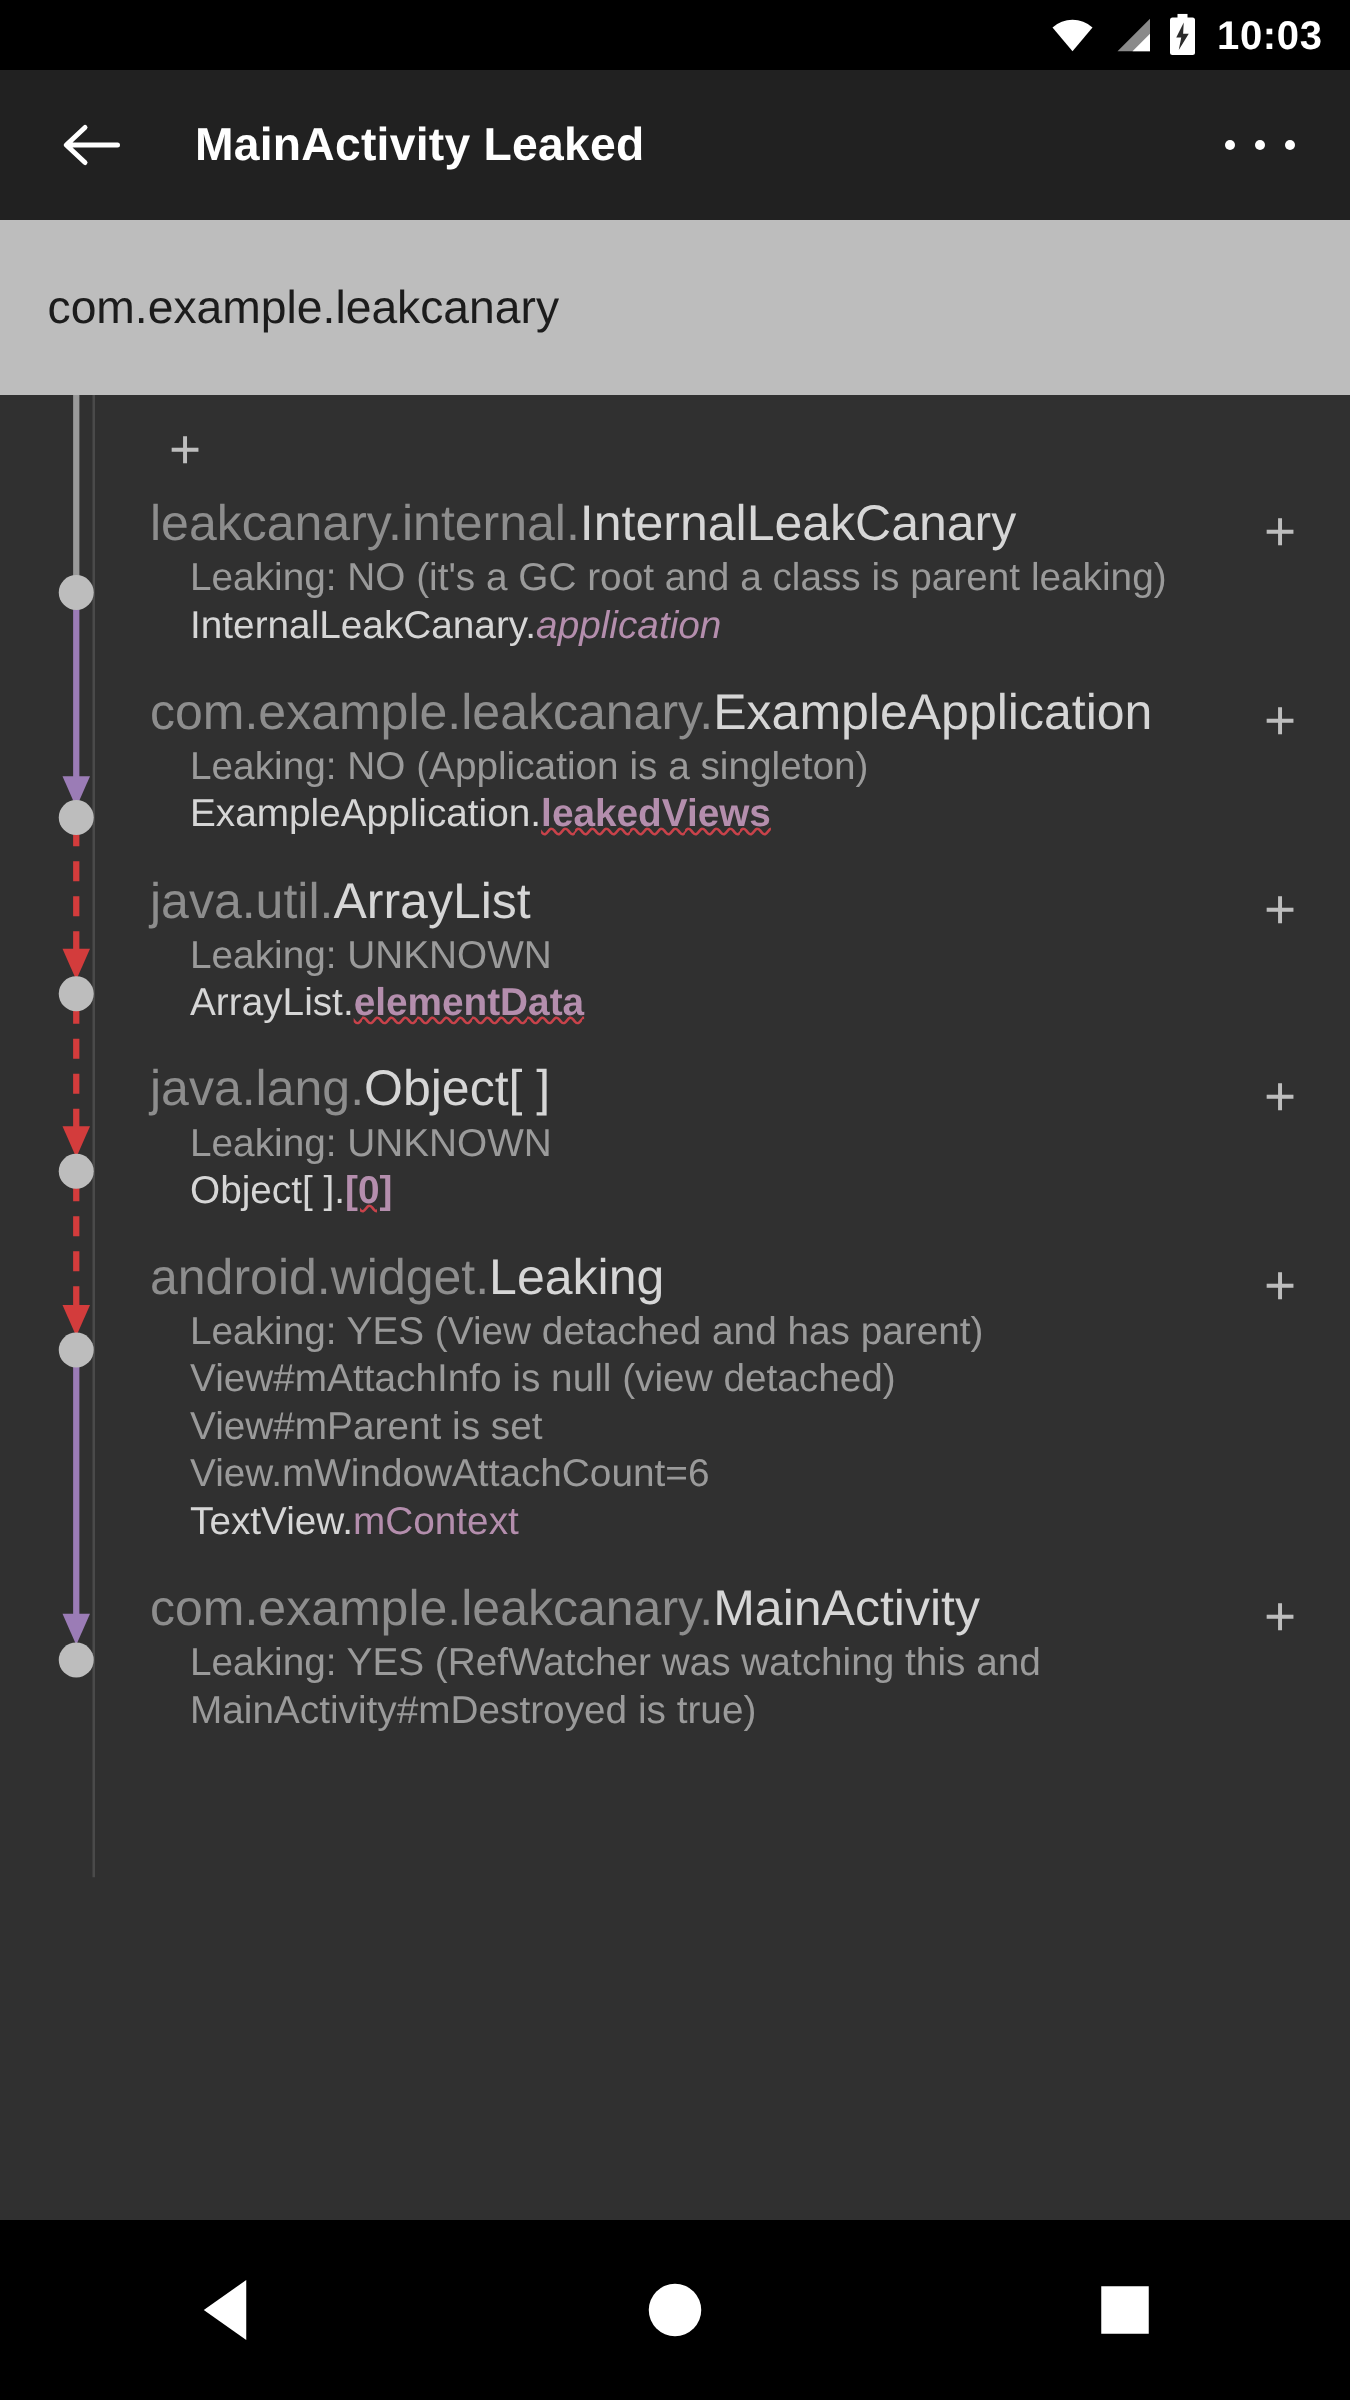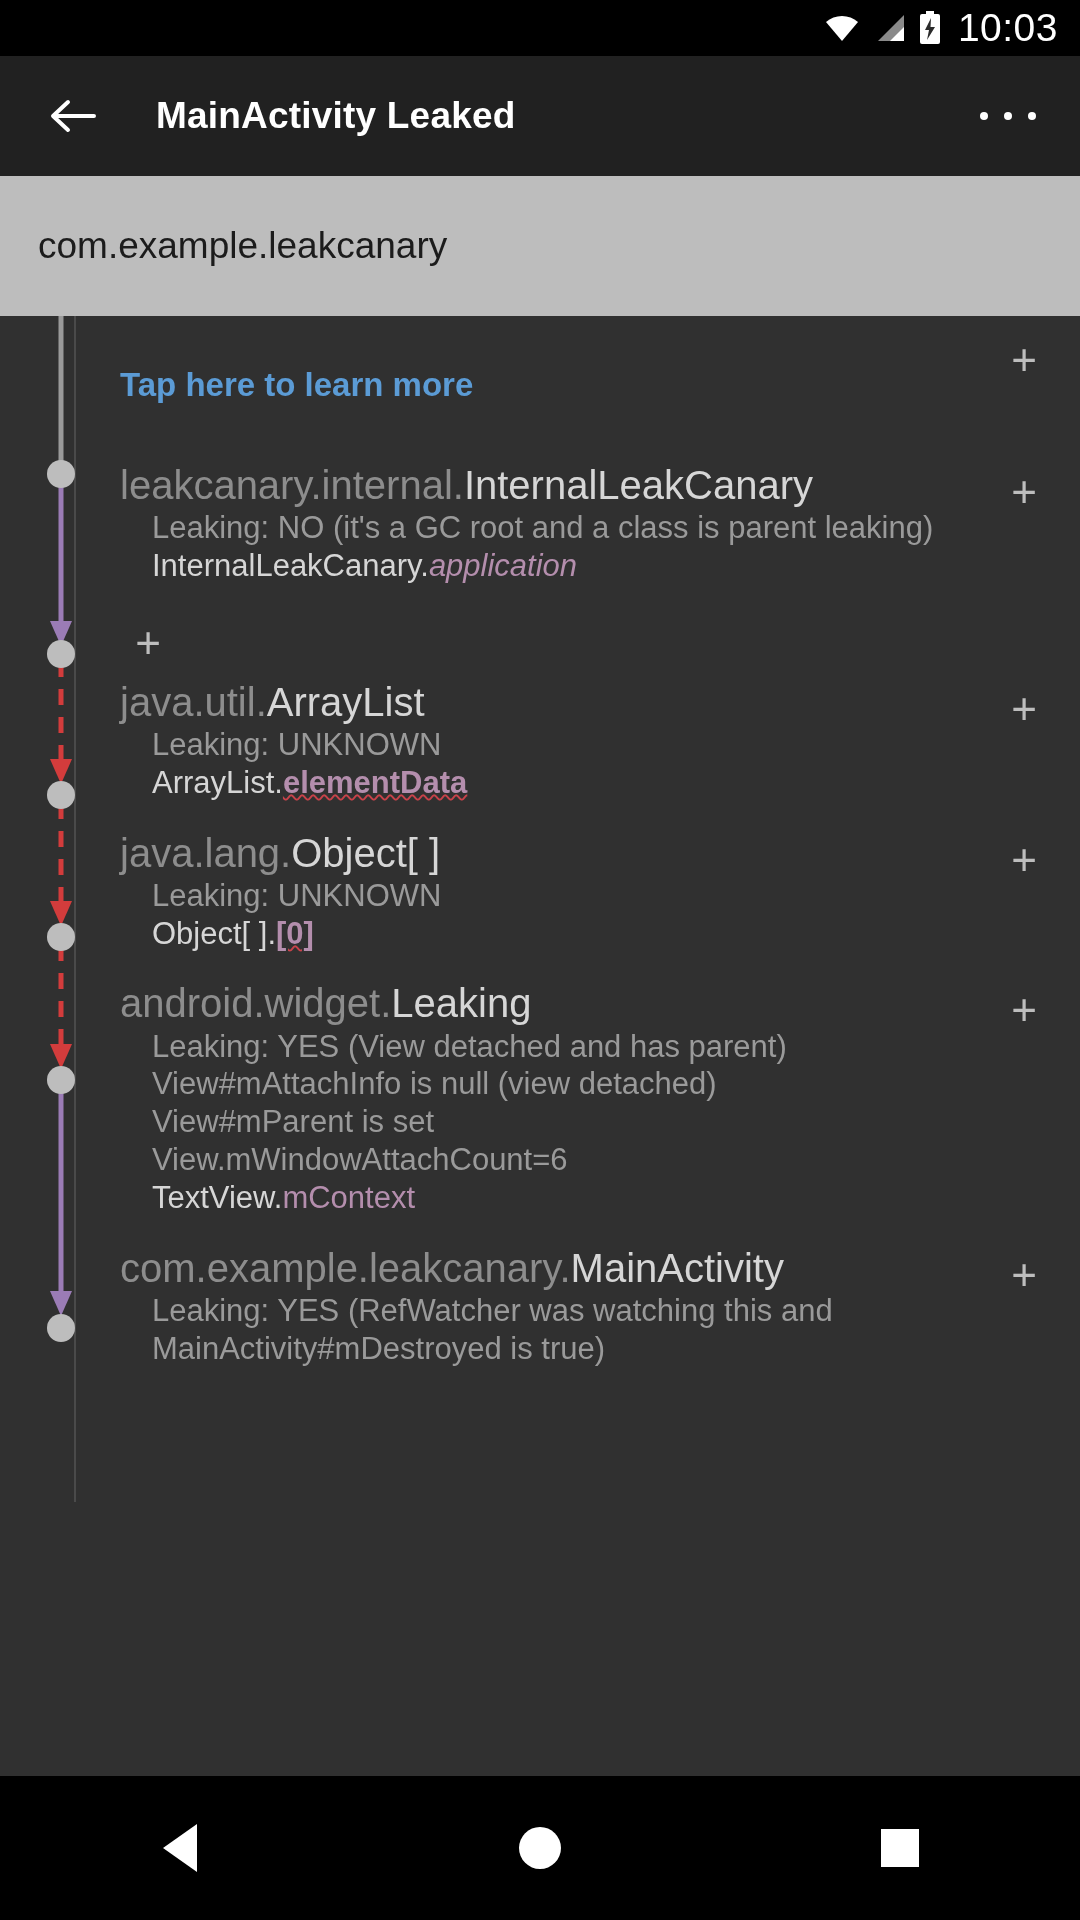--- a/index.html
+++ b/index.html
@@ -11,21 +11,21 @@
   }
   .phone { position: relative; width: 1080px; height: 1920px; background: #303030; }
 
   
   .statusbar {
     height: 56px; background: #000; display: flex; align-items: center;
     justify-content: flex-end; padding-right: 22px; gap: 12px;
   }
   .statusbar .glyph { display: flex; align-items: center; }
   .status-time {
-    color: #fff; font-size: 39px; font-weight: 400; letter-spacing: .5px;
+    color: #fff; font-size: 32px; font-weight: 700; letter-spacing: .5px;
     margin-left: 4px;
   }
 
   
   .appbar {
     height: 120px; background: #212121; display: flex; align-items: center;
     padding: 0 30px;
   }
   .back-btn { width: 72px; height: 72px; display: flex; align-items: center; justify-content: center; margin-left: 6px; }
   .appbar-title {
@@ -159,40 +159,46 @@
 
       <circle cx="61" cy="158" r="14" fill="#bdbdbd"></circle>
       <circle cx="61" cy="338" r="14" fill="#bdbdbd"></circle>
       <circle cx="61" cy="479" r="14" fill="#bdbdbd"></circle>
       <circle cx="61" cy="621" r="14" fill="#bdbdbd"></circle>
       <circle cx="61" cy="764" r="14" fill="#bdbdbd"></circle>
       <circle cx="61" cy="1012" r="14" fill="#bdbdbd"></circle>
     </svg>
 
     <div class="row">
-      <div class="content">
-        <div class="learn-more">Tap here to learn more</div>
-      </div>
       <div class="plus">+</div>
     </div>
 
     <div class="row">
       <div class="content">
         <div class="cls-line">
           <span>leakcanary.internal.</span><span class="simple">InternalLeakCanary</span>
         </div>
         <div class="detail">Leaking: NO (it's a GC root and a class is parent leaking)</div>
         <div class="ref">
           <span>InternalLeakCanary.</span><span class="field italic">application</span>
         </div>
       </div>
       <div class="plus">+</div>
     </div>
 
     <div class="row">
+      <div class="content">
+        <div class="cls-line">
+          <span>com.example.leakcanary.</span><span class="simple">ExampleApplication</span>
+        </div>
+        <div class="detail">Leaking: NO (Application is a singleton)</div>
+        <div class="ref">
+          <span>ExampleApplication.</span><span class="field squiggle">leakedViews</span>
+        </div>
+      </div>
       <div class="plus">+</div>
     </div>
 
     <div class="row">
       <div class="content">
         <div class="cls-line">
           <span>java.util.</span><span class="simple">ArrayList</span>
         </div>
         <div class="detail">Leaking: UNKNOWN</div>
         <div class="ref">

